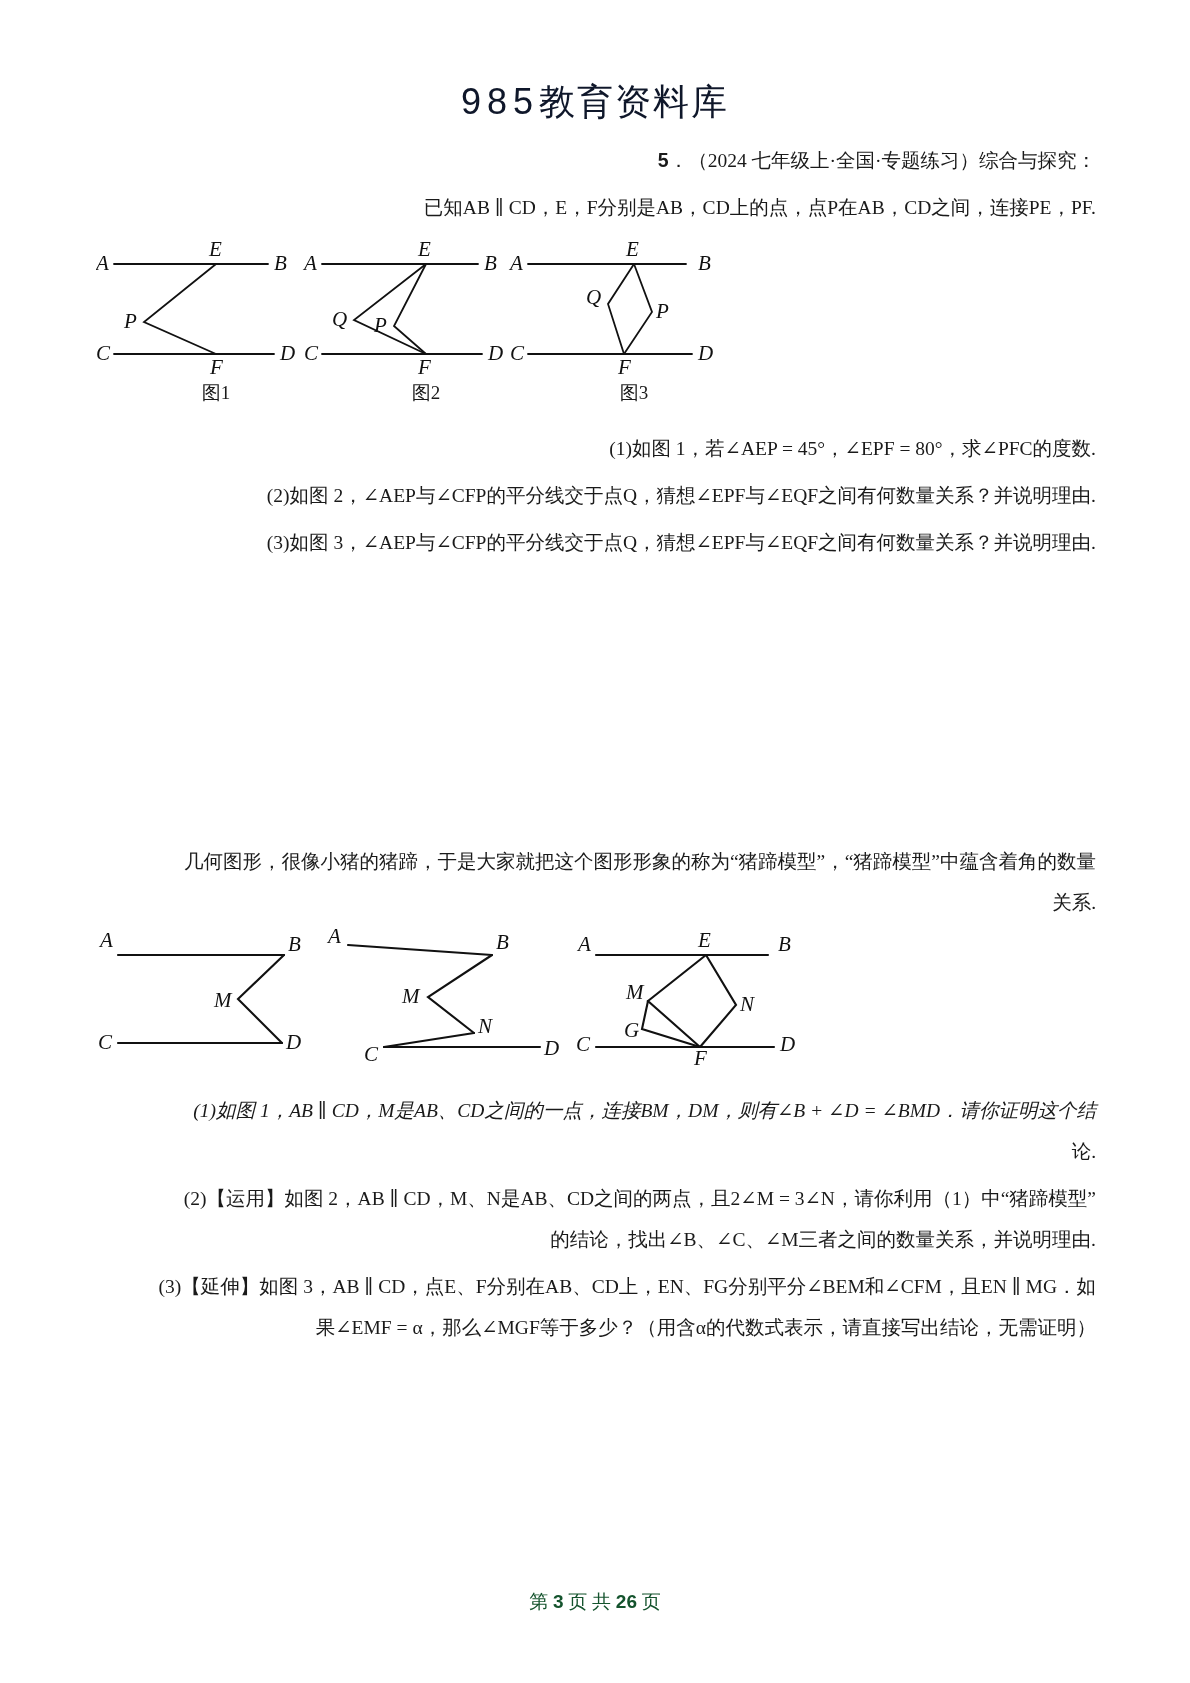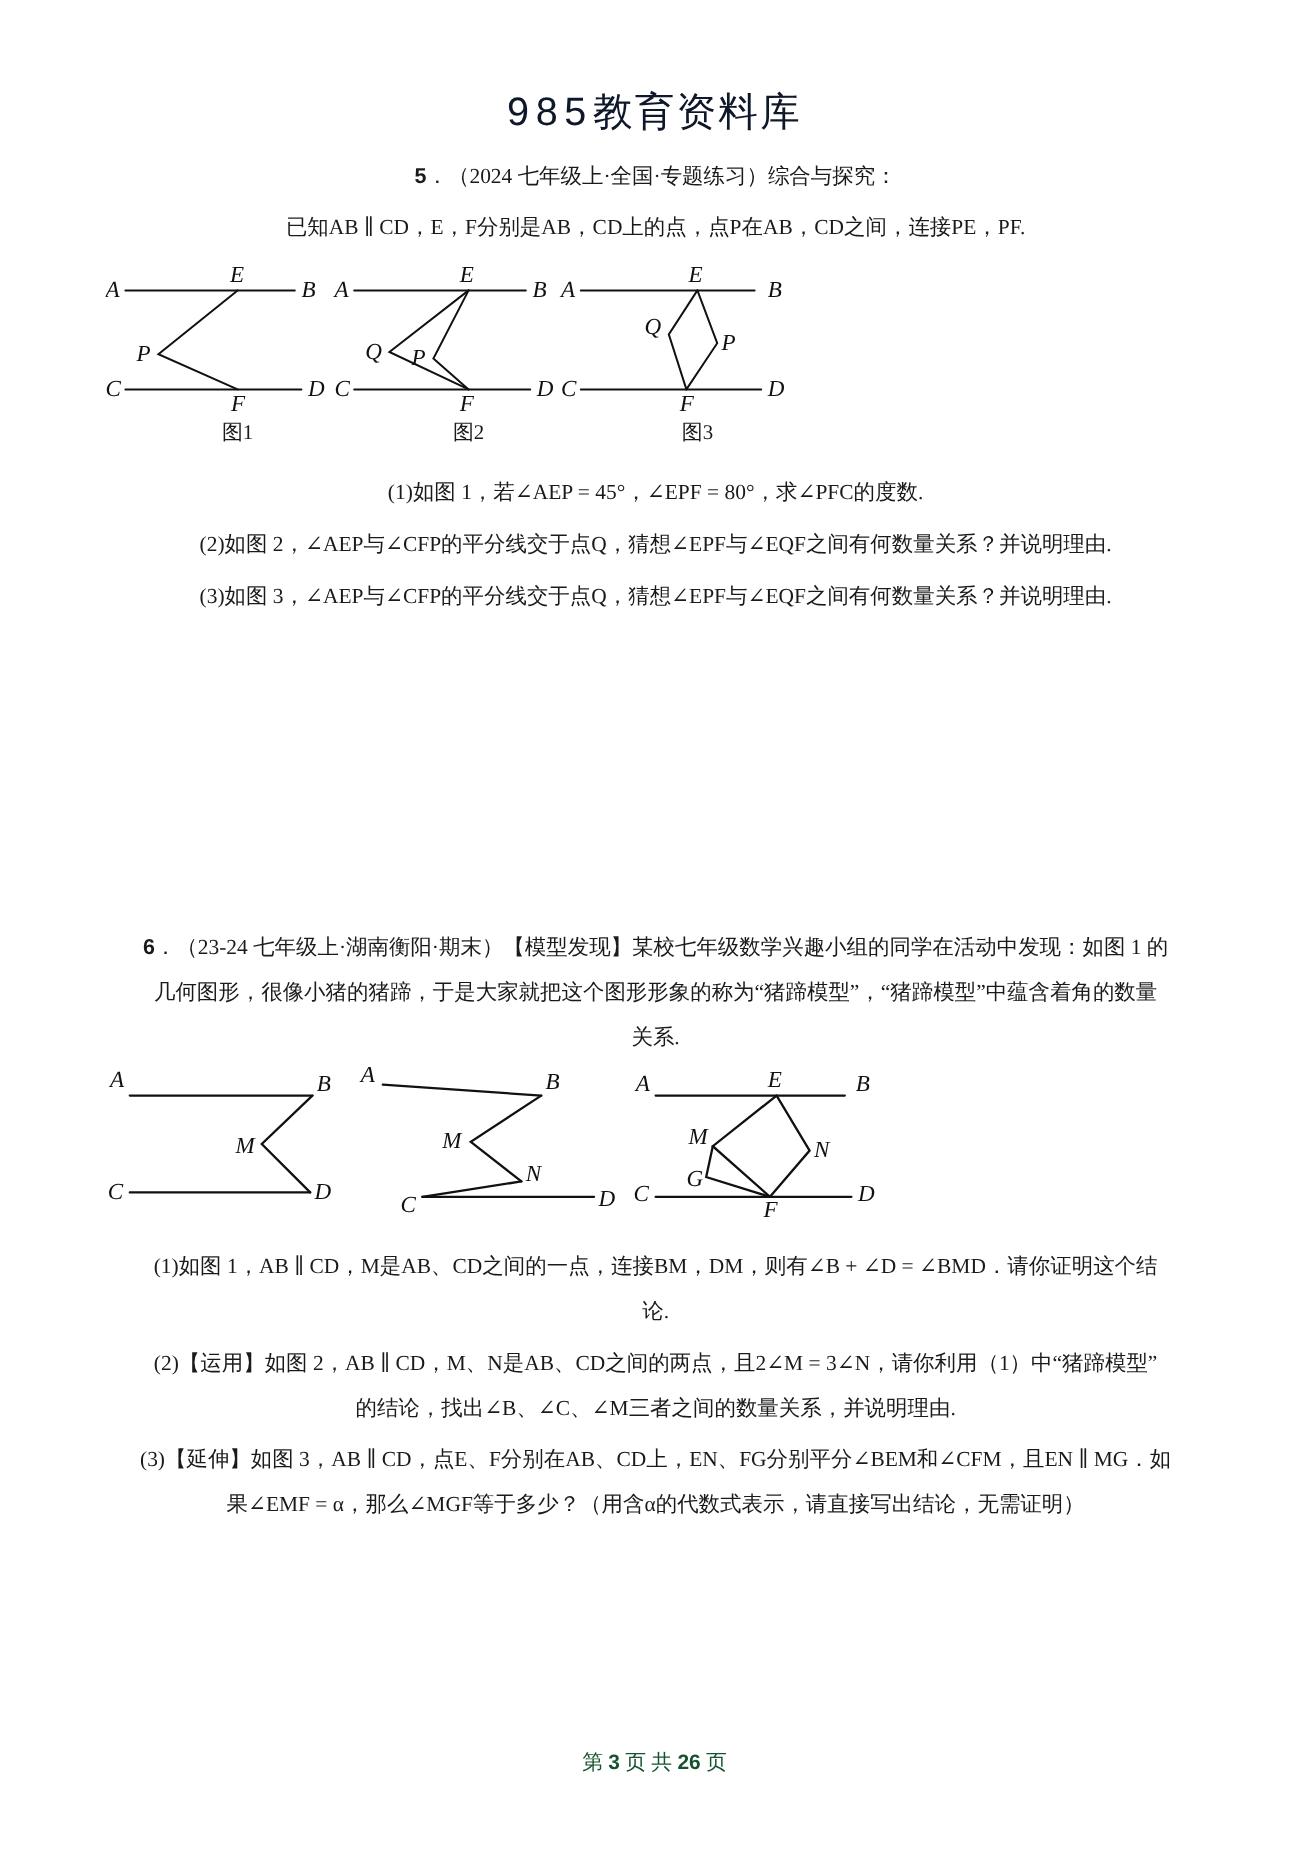--- a/index.html
+++ b/index.html
@@ -43,21 +43,21 @@
   .content {
     position: absolute;
     left: 96px;
     top: 140px;
     width: 1000px;
   }
   .para {
     font-size: 19.5px;
     line-height: 41px;
     margin: 0 0 6px 0;
-    text-align: center;
+    text-align: right;
     white-space: pre-wrap;
   }
   .para.tight { margin-bottom: 0; }
 
   
   .figrow {
     position: relative;
     width: 1000px;
   }
   .figrow svg { display: block; }
@@ -173,21 +173,20 @@
       <div class="cap" style="left:290px; top:-4px; width:80px;">图2</div>
       <div class="cap" style="left:498px; top:-4px; width:80px;">图3</div>
     </div>
 
     <p class="para" style="margin-top:14px;">(1)如图 1，若∠AEP = 45°，∠EPF = 80°，求∠PFC的度数.</p>
     <p class="para">(2)如图 2，∠AEP与∠CFP的平分线交于点Q，猜想∠EPF与∠EQF之间有何数量关系？并说明理由.</p>
     <p class="para">(3)如图 3，∠AEP与∠CFP的平分线交于点Q，猜想∠EPF与∠EQF之间有何数量关系？并说明理由.</p>
 
     <div style="height:272px;"></div>
 
-    <p class="para tight"><span style="font-family:'Liberation Sans',sans-serif;font-weight:bold;">6</span><span>．（23-24 七年级上·湖南衡阳·期末）【模型发现】某校七年级数学兴趣小组的同学在活动中发现：如图 1 的</span></p>
     <p class="para tight">几何图形，很像小猪的猪蹄，于是大家就把这个图形形象的称为“猪蹄模型”，“猪蹄模型”中蕴含着角的数量</p>
     <p class="para">关系.</p>
 
     <div class="figrow">
       <svg width="1000" height="145" viewBox="0 0 1000 145" xmlns="http://www.w3.org/2000/svg">
         <g stroke="#111" stroke-width="2.1" fill="none" stroke-linecap="round">
 
           <line x1="22" y1="26" x2="188" y2="26"></line>
           <line x1="22" y1="114" x2="186" y2="114"></line>
           <polyline points="188,26 142,70 186,114"></polyline>
@@ -223,21 +222,21 @@
         <text class="lbl" x="684" y="122">D</text>
         <text class="lbl" x="602" y="18">E</text>
         <text class="lbl" x="598" y="136">F</text>
         <text class="lbl" x="528" y="108">G</text>
         <text class="lbl" x="530" y="70">M</text>
         <text class="lbl" x="644" y="82">N</text>
       </svg>
     </div>
 
 
-    <p class="para tight" style="margin-top:16px;">(1)如图 1，AB ∥ CD，M是AB、CD之间的一点，连接BM，DM，则有∠B + ∠D = ∠BMD．请你证明这个结</p>
+    <p class="para tight" style="margin-top:16px;font-style:italic;">(1)如图 1，AB ∥ CD，M是AB、CD之间的一点，连接BM，DM，则有∠B + ∠D = ∠BMD．请你证明这个结</p>
     <p class="para">论.</p>
     <p class="para tight">(2)【运用】如图 2，AB ∥ CD，M、N是AB、CD之间的两点，且2∠M = 3∠N，请你利用（1）中“猪蹄模型”</p>
     <p class="para">的结论，找出∠B、∠C、∠M三者之间的数量关系，并说明理由.</p>
     <p class="para tight">(3)【延伸】如图 3，AB ∥ CD，点E、F分别在AB、CD上，EN、FG分别平分∠BEM和∠CFM，且EN ∥ MG．如</p>
     <p class="para">果∠EMF = α，那么∠MGF等于多少？（用含α的代数式表示，请直接写出结论，无需证明）</p>
 
   </div>
 
   <div class="footer">
     <span>第</span>

